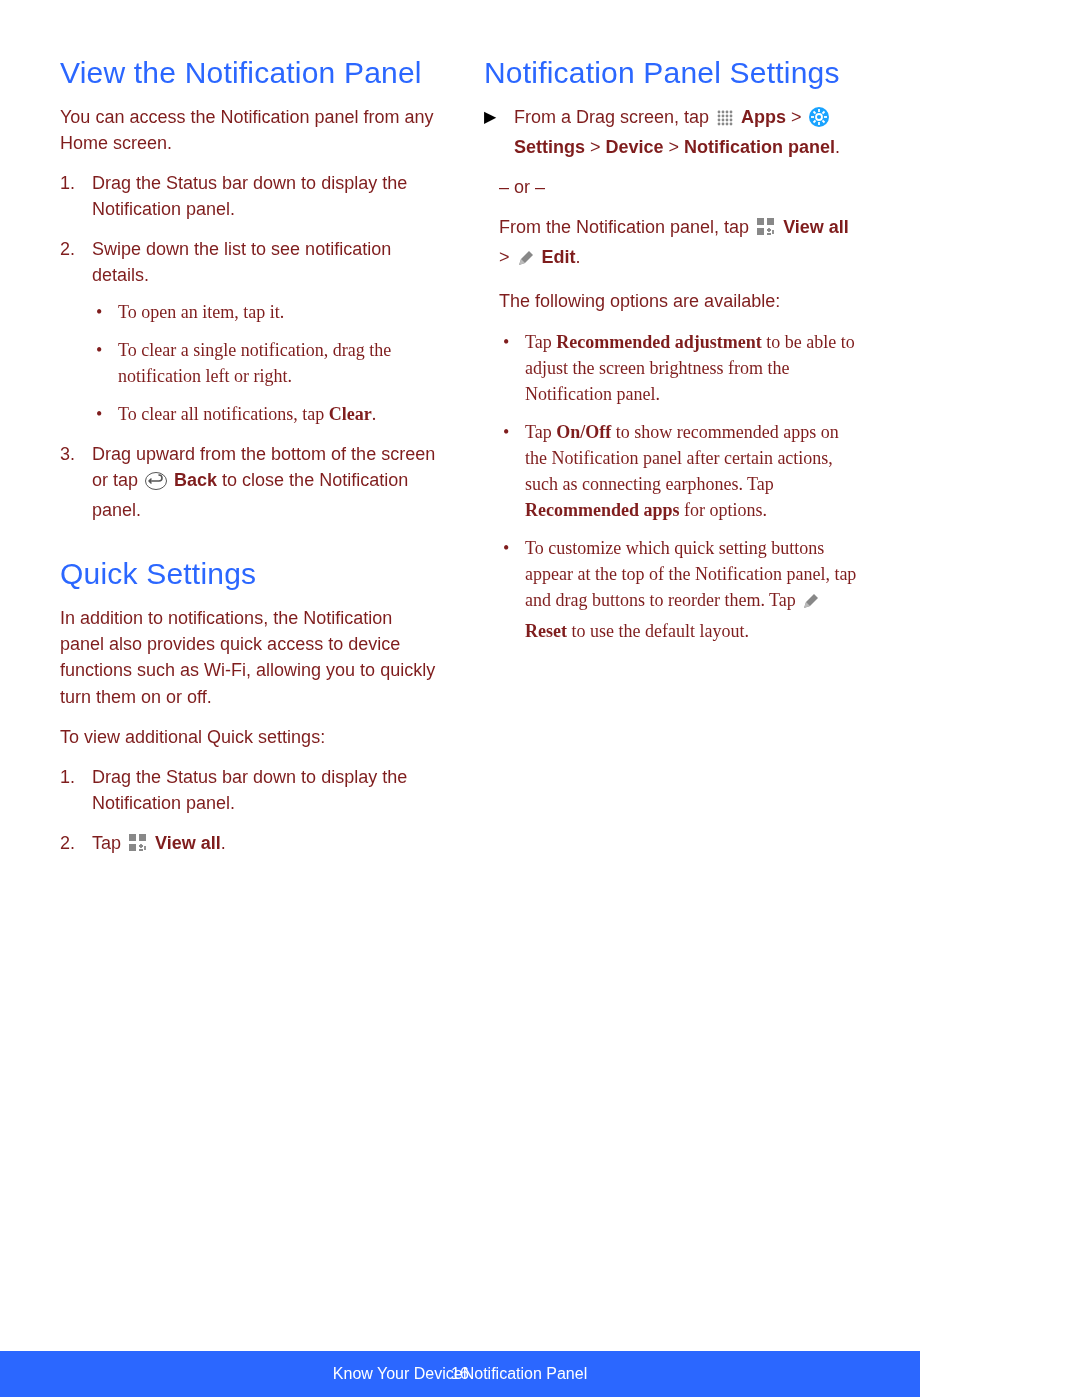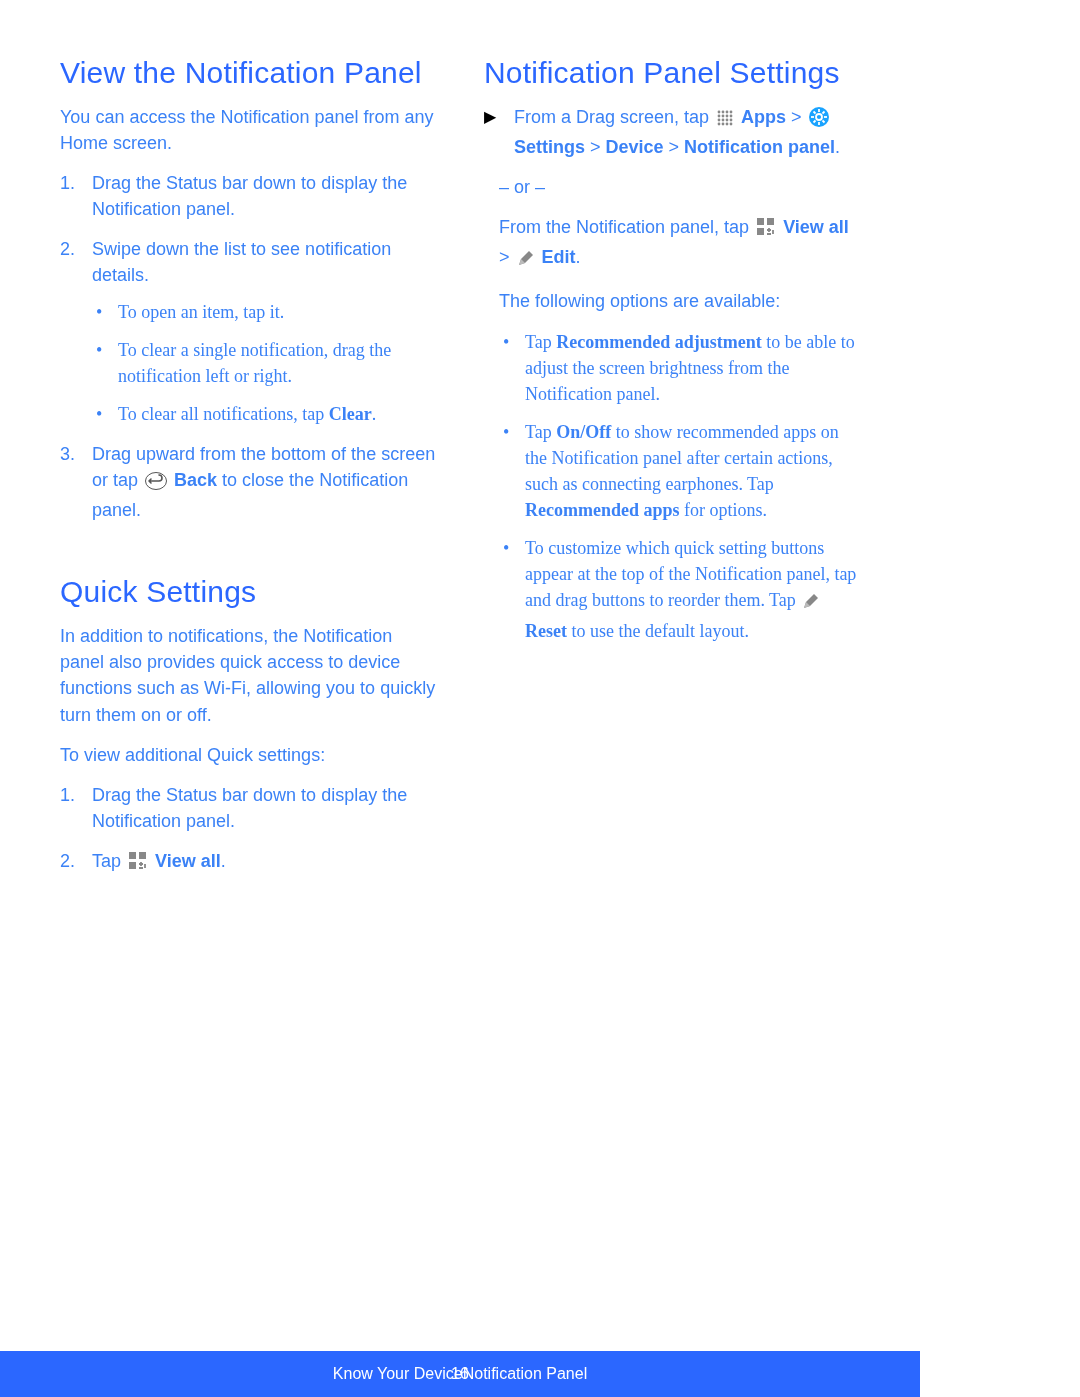--- a/index.html
+++ b/index.html
@@ -19,25 +19,25 @@
     min-width: 0;
   }
   h2.section {
     color: #2b67ff;
     font-weight: 400;
     font-size: 30px;
     margin-bottom: 14px;
     margin-top: 4px;
     letter-spacing: 0.2px;
   }
-  h2.section.mt { margin-top: 52px; }
+  h2.section.mt { margin-top: 34px; }
   p.body, li, .line {
     font-size: 18px;
     line-height: 1.45;
-    color: #3b82f6;
+    color: #7f1d1d;
   }
   p.body { margin-bottom: 14px; }
   ol.numbered {
     list-style: none;
     counter-reset: item;
     margin-top: 12px;
   }
   ol.numbered > li {
     counter-increment: item;
     position: relative;

